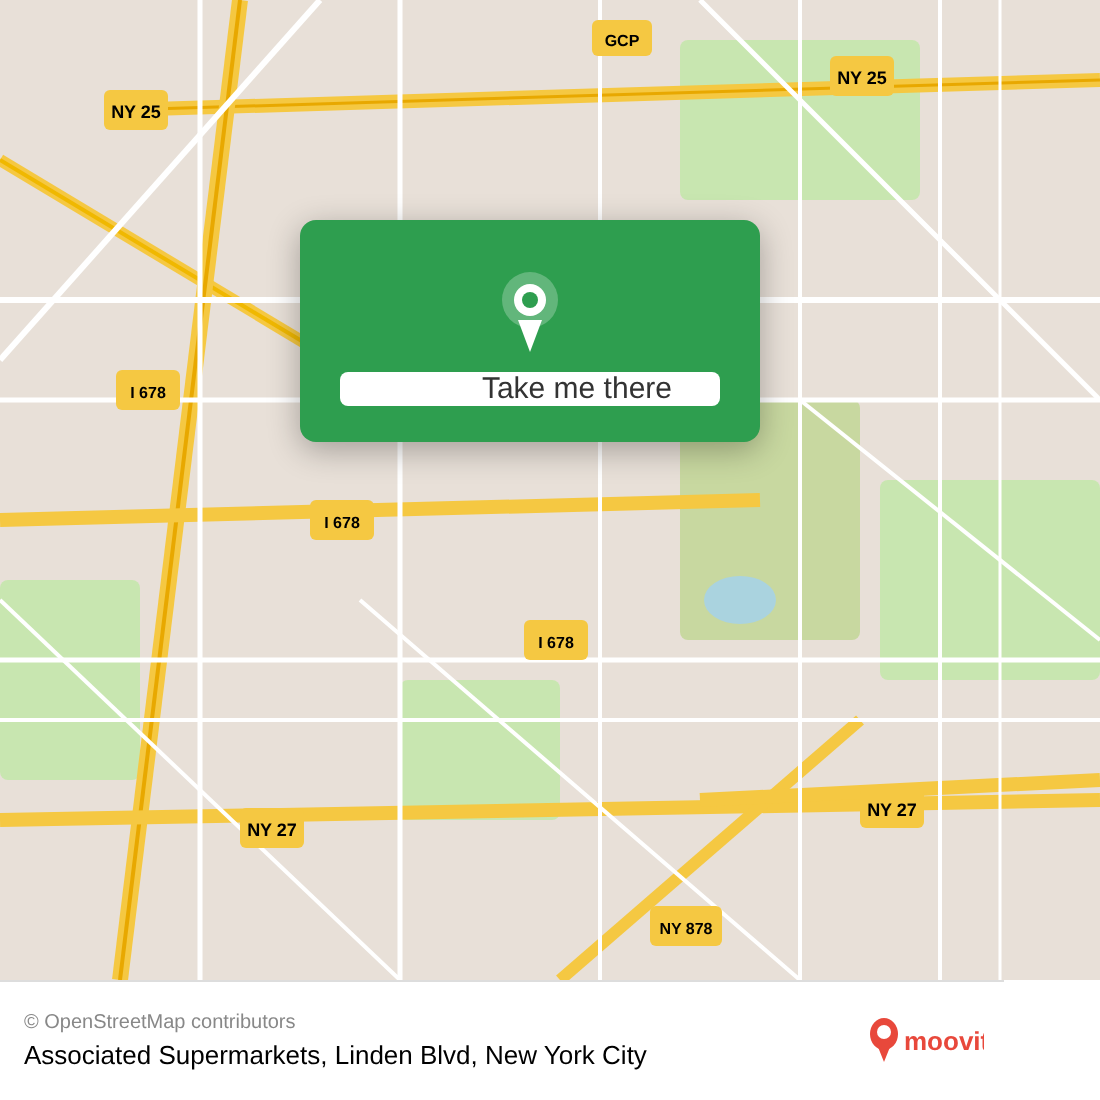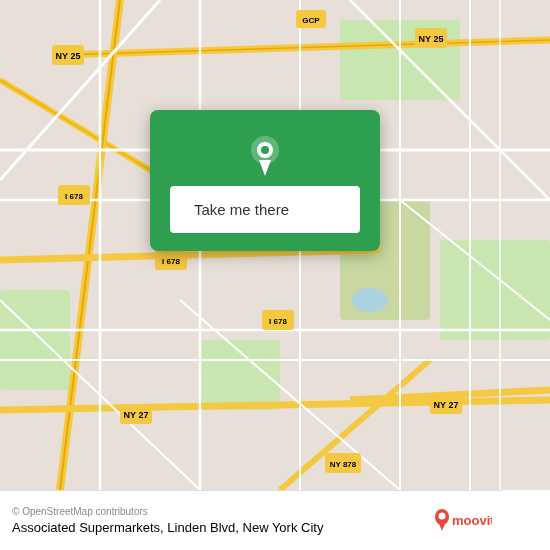--- a/index.html
+++ b/index.html
@@ -33,26 +33,26 @@
       width: 44px;
       height: 44px;
       margin-bottom: 10px;
     }
 
     .take-me-there-btn {
       background: white;
       color: #333;
       border: none;
       border-radius: 4px;
-      padding: 15px 24px;
+      padding: 0 24px;
       font-size: 15px;
       font-weight: 500;
       cursor: pointer;
       width: 100%;
-      text-align: left;
+      text-align: right;
     }
 
     
     #bottom-bar {
       width: 502px;
       height: 60px;
       background: white;
       border-top: 1px solid #ddd;
       display: flex;
       align-items: center;

